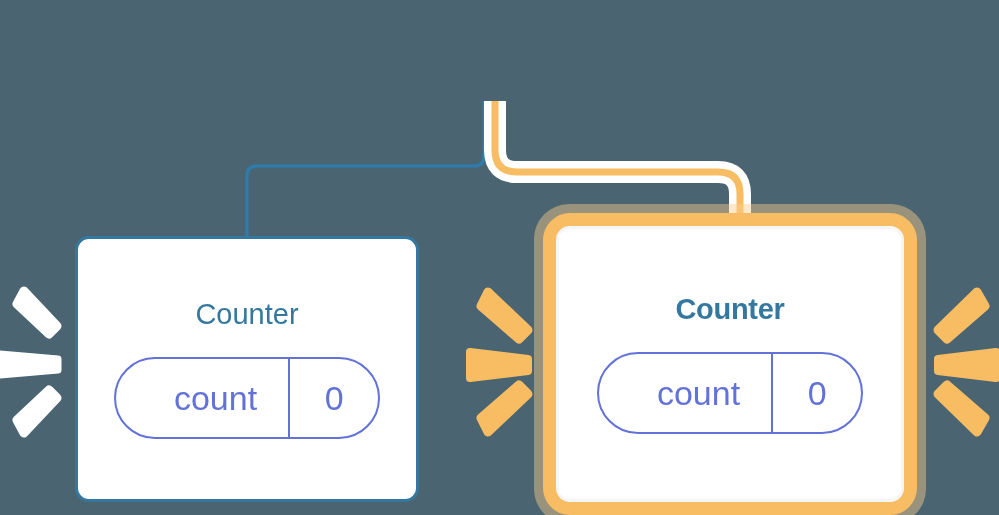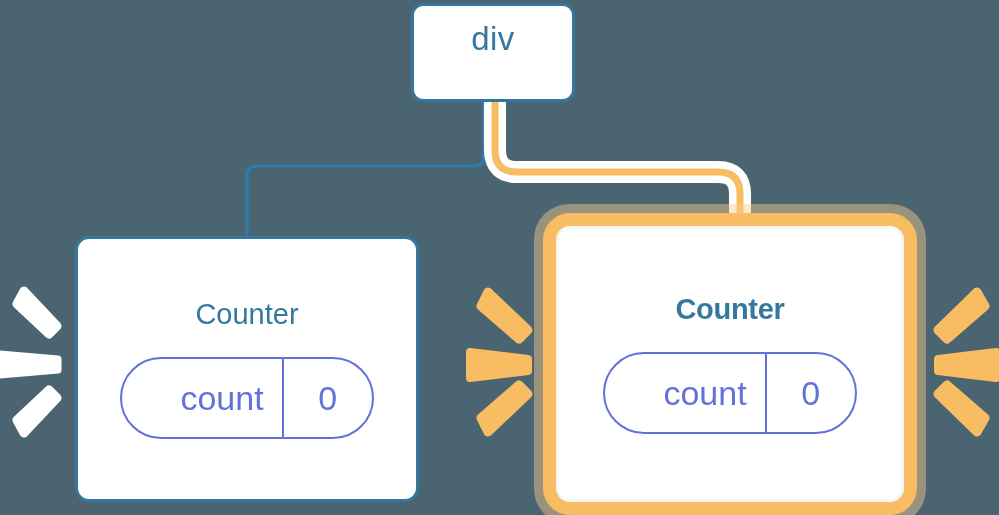--- a/index.html
+++ b/index.html
@@ -98,21 +98,21 @@
   }
   .pill-key, .pill-val {
     display: flex;
     align-items: center;
     justify-content: center;
     color: #6272d9;
     font-size: 34px;
     line-height: 1;
   }
   .pill-key {
-    padding: 0 18px 0 58px;
+    padding: 0 31px 0 58px;
   }
   .pill-val {
     border-left: 2px solid #6272d9;
     width: 88px;
   }
 
   
   .rays {
     position: absolute;
     z-index: 4;
@@ -148,23 +148,20 @@
     <polygon points="4,70 62,77 62,89 4,96" fill="#f8bd63" stroke="#f8bd63" stroke-width="8" stroke-linejoin="round"></polygon>
     <polygon points="22,150 62,112 53,103 15,136" fill="#f8bd63" stroke="#f8bd63" stroke-width="9" stroke-linejoin="round"></polygon>
   </svg>
 
   <svg class="rays" id="rays-far-right" width="69" height="160" viewBox="0 0 69 160" xmlns="http://www.w3.org/2000/svg">
     <polygon points="47,10 8,48 17,57 55,24" fill="#f8bd63" stroke="#f8bd63" stroke-width="9" stroke-linejoin="round"></polygon>
     <polygon points="66,70 8,77 8,89 66,96" fill="#f8bd63" stroke="#f8bd63" stroke-width="8" stroke-linejoin="round"></polygon>
     <polygon points="47,150 8,112 17,103 55,136" fill="#f8bd63" stroke="#f8bd63" stroke-width="9" stroke-linejoin="round"></polygon>
   </svg>
 
-  <div class="node node-div">
-    <span class="node-title">div</span>
-  </div>
 
   <div class="node node-counter-left">
     <span class="node-title">Counter</span>
     <div class="pill">
       <span class="pill-key">count</span>
       <span class="pill-val">0</span>
     </div>
   </div>
 
   <div class="node node-counter-right">

